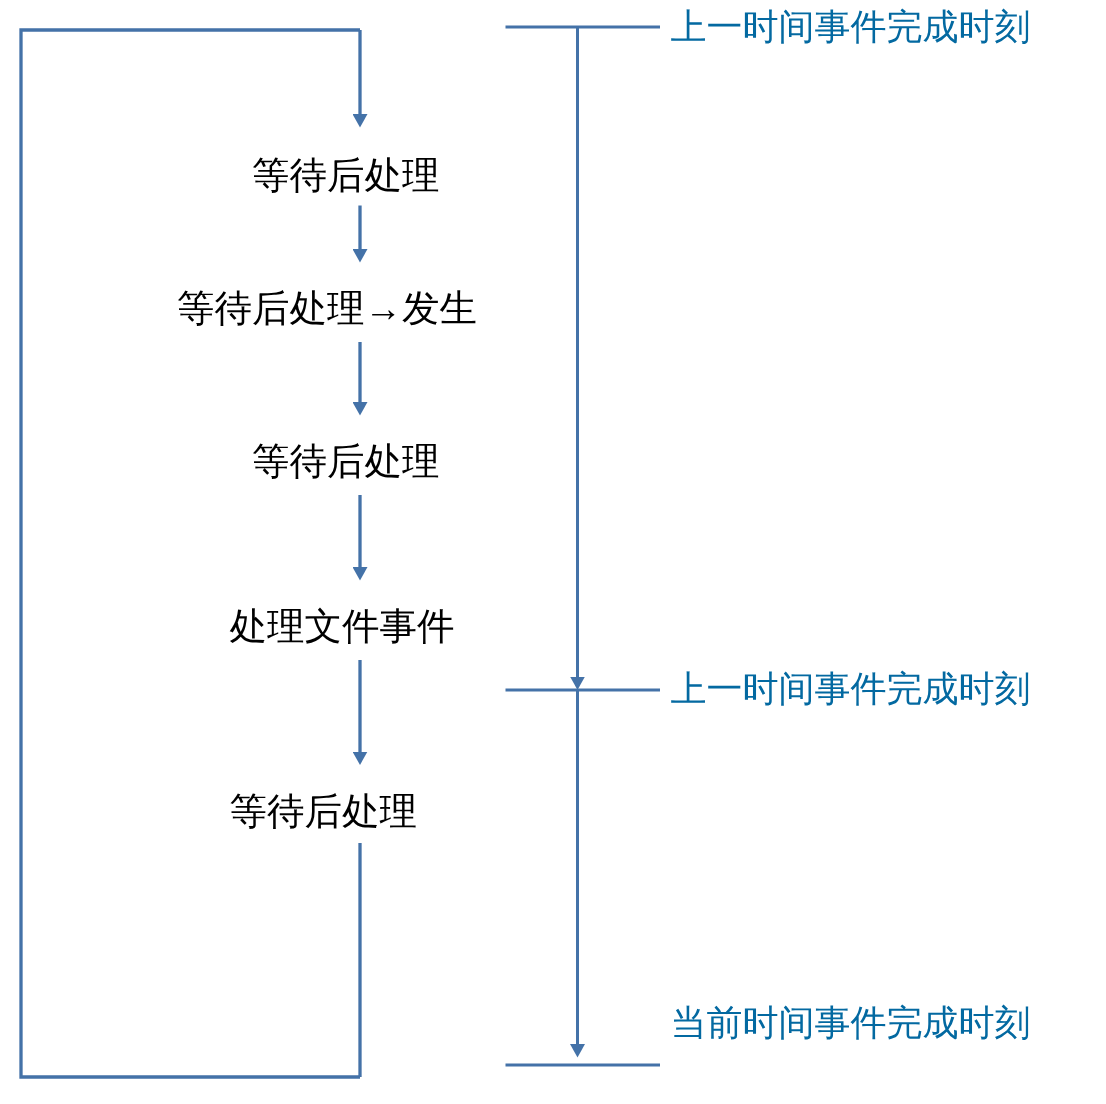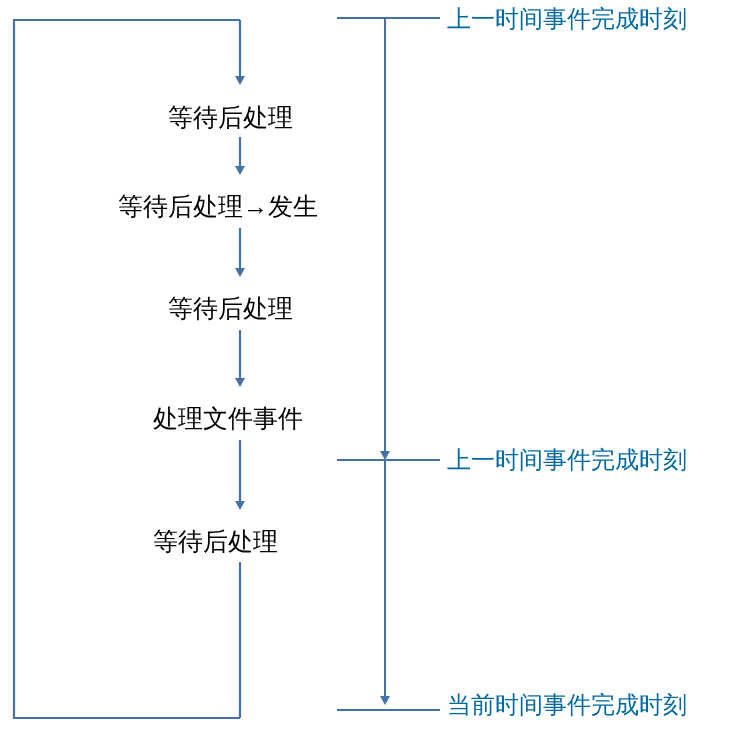--- a/index.html
+++ b/index.html
@@ -68,15 +68,15 @@
   </svg>
 
   <div class="node-label" style="left:168px; top:103px;">等待后处理</div>
   <div class="node-label" style="left:118px; top:192px;">等待后处理→发生</div>
   <div class="node-label" style="left:168px; top:294px;">等待后处理</div>
   <div class="node-label" style="left:153px; top:404px;">处理文件事件</div>
   <div class="node-label" style="left:153px; top:527px;">等待后处理</div>
 
   <div class="time-label" style="left:447px; top:5px;">上一时间事件完成时刻</div>
   <div class="time-label" style="left:447px; top:446px;">上一时间事件完成时刻</div>
-  <div class="time-label" style="left:447px; top:691px;">当前时间事件完成时刻</div>
+  <div class="time-label" style="left:447px; top:669px;">当前时间事件完成时刻</div>
 
 </div>
 
 </body></html>

